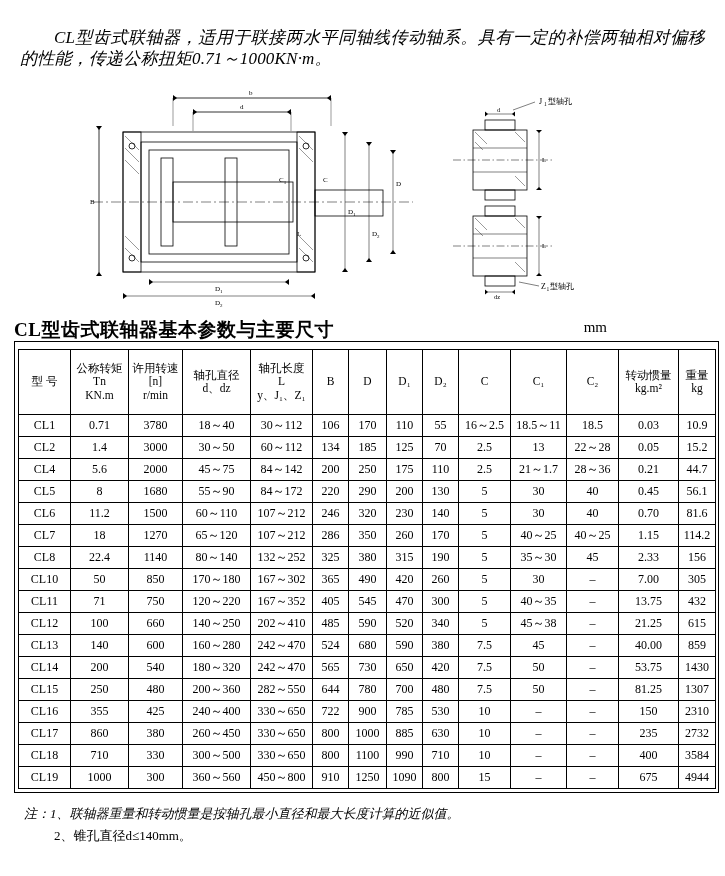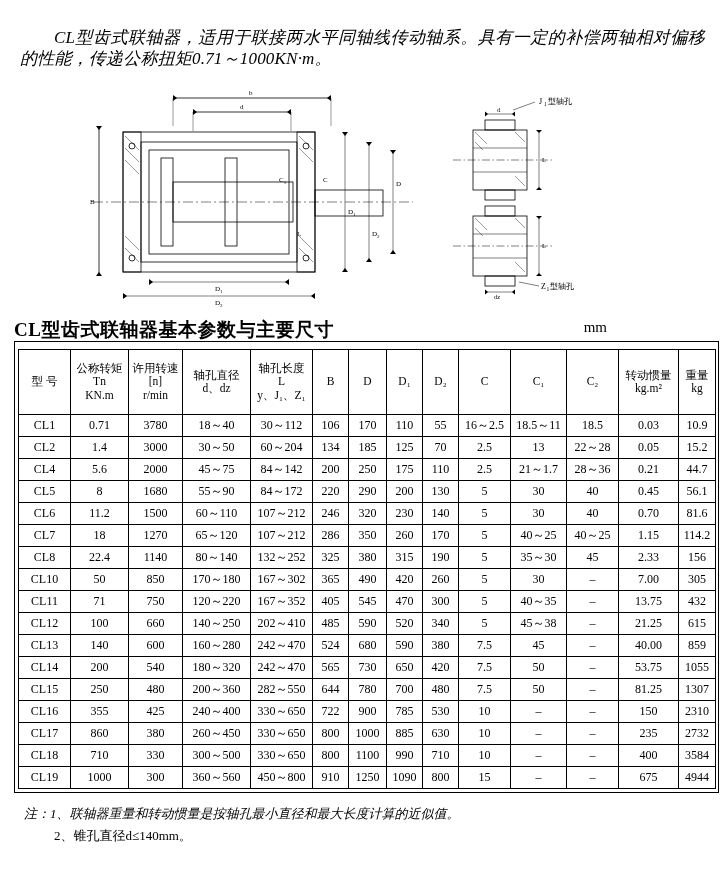--- a/index.html
+++ b/index.html
@@ -349,21 +349,21 @@
             <td>18.5～11</td>
             <td>18.5</td>
             <td>0.03</td>
             <td>10.9</td>
           </tr>
           <tr>
             <td>CL2</td>
             <td>1.4</td>
             <td>3000</td>
             <td>30～50</td>
-            <td>60～204</td>
+            <td>60～112</td>
             <td>134</td>
             <td>185</td>
             <td>125</td>
             <td>70</td>
             <td>2.5</td>
             <td>13</td>
             <td>22～28</td>
             <td>0.05</td>
             <td>15.2</td>
           </tr>
@@ -518,21 +518,21 @@
             <td>180～320</td>
             <td>242～470</td>
             <td>565</td>
             <td>730</td>
             <td>650</td>
             <td>420</td>
             <td>7.5</td>
             <td>50</td>
             <td>–</td>
             <td>53.75</td>
-            <td>1055</td>
+            <td>1430</td>
           </tr>
           <tr>
             <td>CL15</td>
             <td>250</td>
             <td>480</td>
             <td>200～360</td>
             <td>282～550</td>
             <td>644</td>
             <td>780</td>
             <td>700</td>

